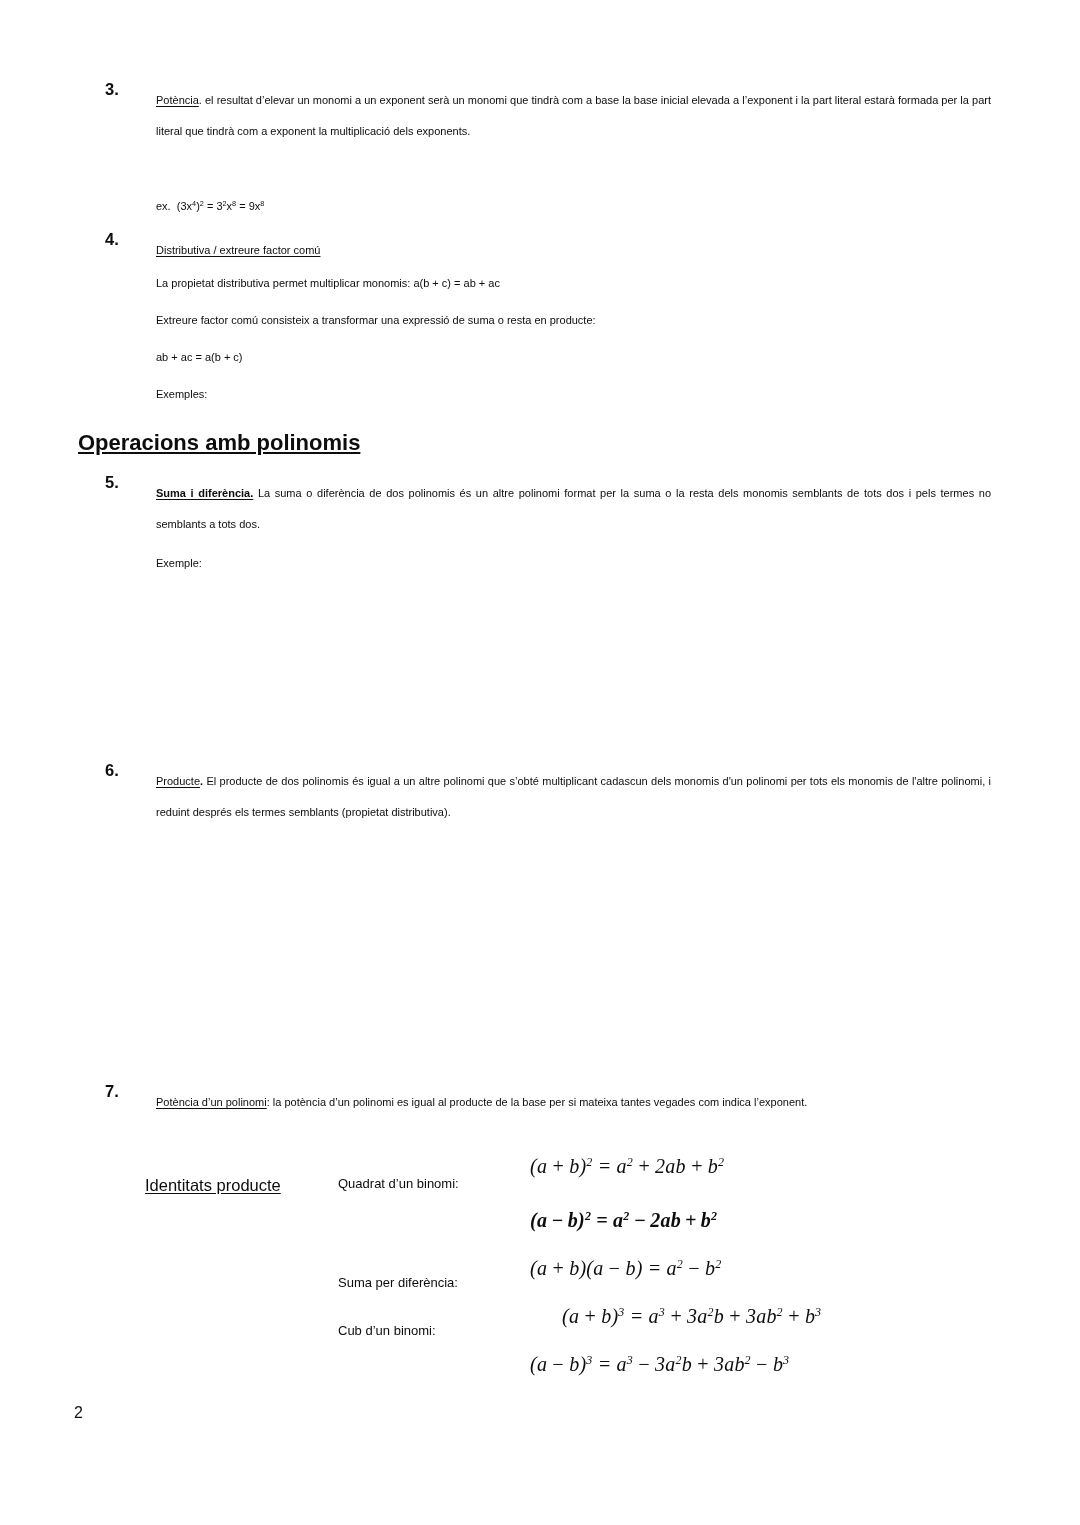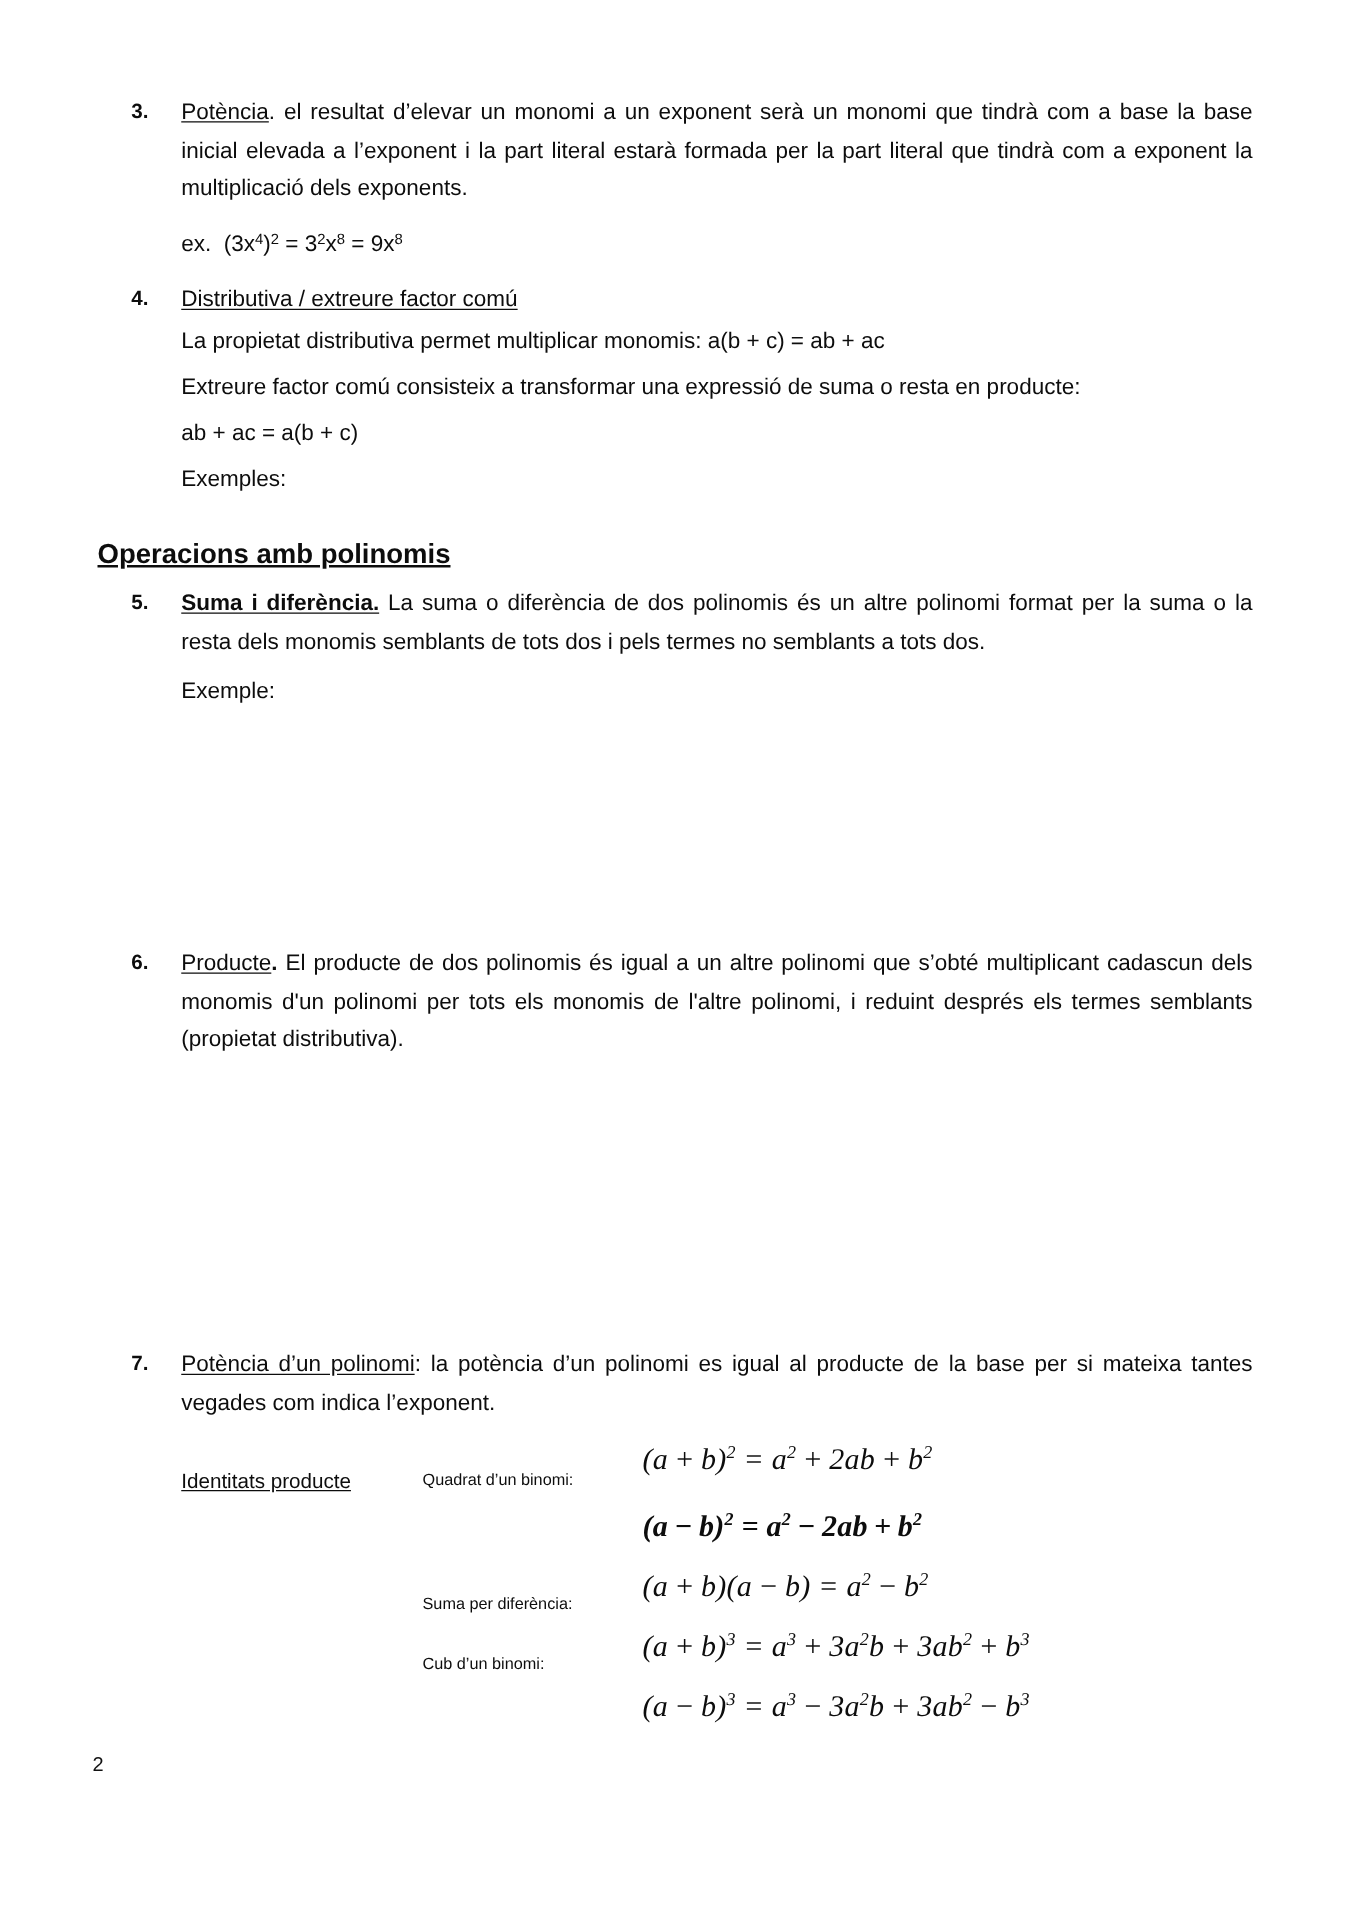--- a/index.html
+++ b/index.html
@@ -33,24 +33,24 @@
   .list-num {
     position: absolute;
     left: 27px;
     top: 0;
     font-weight: bold;
     font-size: 16.5px;
     line-height: 30px;
   }
 
   .para {
-    font-size: 18px;
+    font-size: 11px;
     line-height: 30.5px;
     text-align: justify;
-    margin: 0;
+    margin: 11px;
     hyphens: none;
   }
   .para.nojustify { text-align: left; }
 
   .u { text-decoration: underline; text-underline-offset: 2px; }
   .b { font-weight: bold; }
 
   sup {
     font-size: 0.66em;
     line-height: 0;
@@ -89,24 +89,24 @@
   }
   .ident-name {
     position: absolute;
     left: 193px;
     font-size: 13px;
     white-space: nowrap;
   }
 
   .formula {
     position: absolute;
-    left: 369px;
+    left: 385px;
     font-family: "Liberation Serif", "DejaVu Serif", serif;
     font-style: italic;
-    font-size: 24px;
+    font-size: 20px;
     white-space: nowrap;
     letter-spacing: 0.2px;
   }
   .formula sup {
     font-size: 0.6em;
     vertical-align: 0.62em;
     font-style: italic;
   }
 
   
@@ -191,21 +191,21 @@
     </div>
 
     <div class="formula" style="top:54px;font-weight:bold;">
       (<span>a</span> − <span>b</span>)<sup>2</sup> = a<sup>2</sup> − 2<span>ab</span> + b<sup>2</sup>
     </div>
 
     <div class="formula" style="top:102px;">
       (<span>a</span> + <span>b</span>)(<span>a</span> − <span>b</span>) = a<sup>2</sup> − b<sup>2</sup>
     </div>
 
-    <div class="formula" style="top:150px;">
+    <div class="formula" style="top:150px;margin-left:32px;">
       (<span>a</span> + <span>b</span>)<sup>3</sup> = a<sup>3</sup> + 3a<sup>2</sup>b + 3ab<sup>2</sup> + b<sup>3</sup>
     </div>
 
     <div class="formula" style="top:198px;">
       (<span>a</span> − <span>b</span>)<sup>3</sup> = a<sup>3</sup> − 3a<sup>2</sup>b + 3ab<sup>2</sup> − b<sup>3</sup>
     </div>
   </div>
 
   <div class="page-number">2</div>
 

